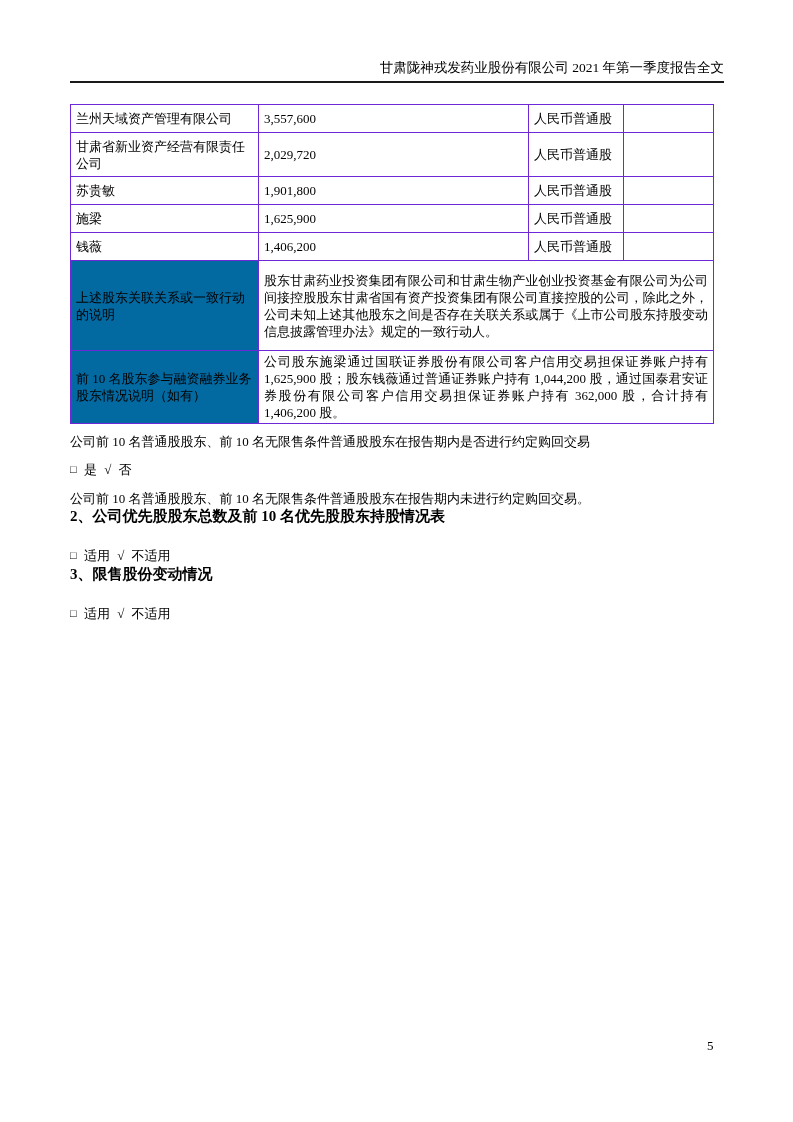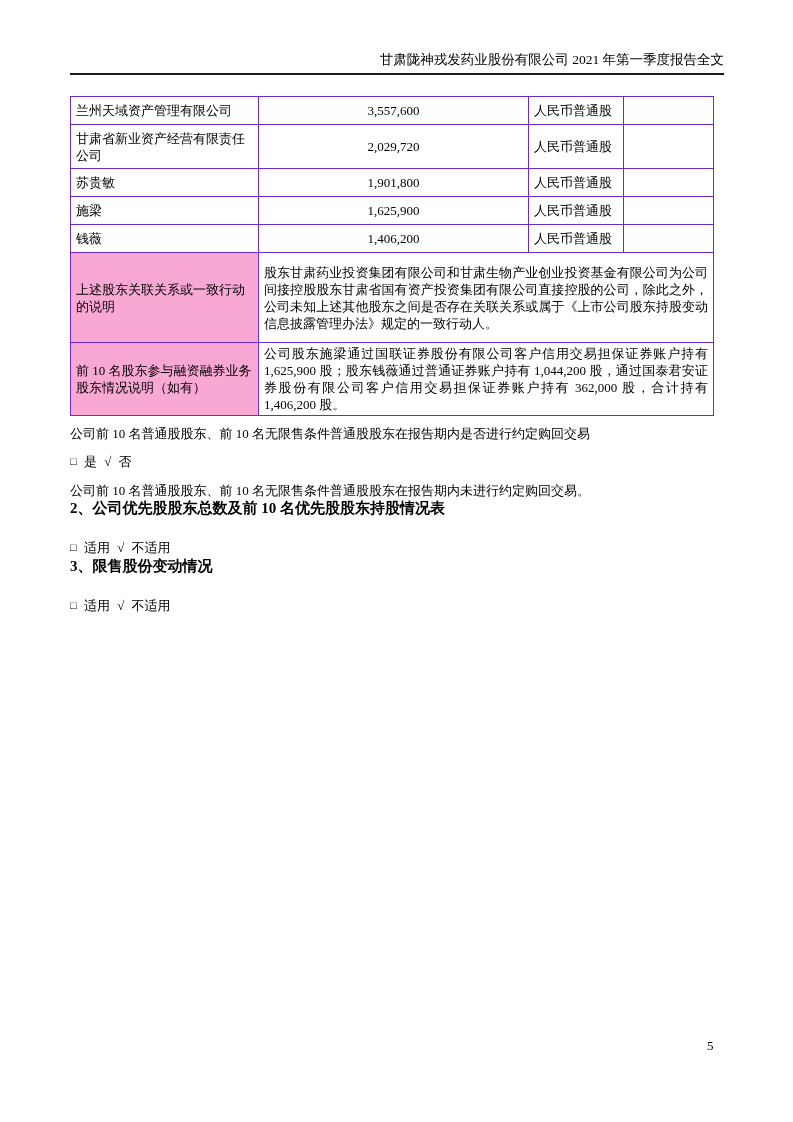--- a/index.html
+++ b/index.html
@@ -7,21 +7,21 @@
   body {
     width: 793px; height: 1122px;
     background: #ffffff;
     position: relative;
     font-family: "Liberation Serif", "DejaVu Serif", serif;
     color: #000000;
     overflow: hidden;
   }
   .page {
     position: absolute;
-    left: 70px; top: 0;
+    left: 70px; top: 8px;
     width: 654px;
   }
   .report-header {
     margin-top: 50px;
     text-align: right;
     font-size: 13.5px;
     line-height: 20px;
     padding-bottom: 3px;
     border-bottom: 2px solid #1a1a1a;
   }
@@ -33,24 +33,24 @@
     font-size: 13px;
   }
   table.shareholders td {
     border: 1px solid #6d28d9;
     padding: 2px 5px;
     vertical-align: middle;
     line-height: 17px;
   }
   tr.h28 { height: 28px; }
   tr.h44 { height: 44px; }
-  td.num { text-align: center; padding-right: 3px; }
+  td.num { text-align: left; padding-right: 3px; }
   td.type { padding-left: 5px; }
   td.label-cell {
-    background: #f9a8d4;
+    background: #0369a1;
     line-height: 21px;
     padding: 3px 6px;
   }
   td.content-cell {
     text-align: justify;
     line-height: 21.5px;
     padding: 2px 8px;
     vertical-align: middle;
     margin-left: 28px;
   }

